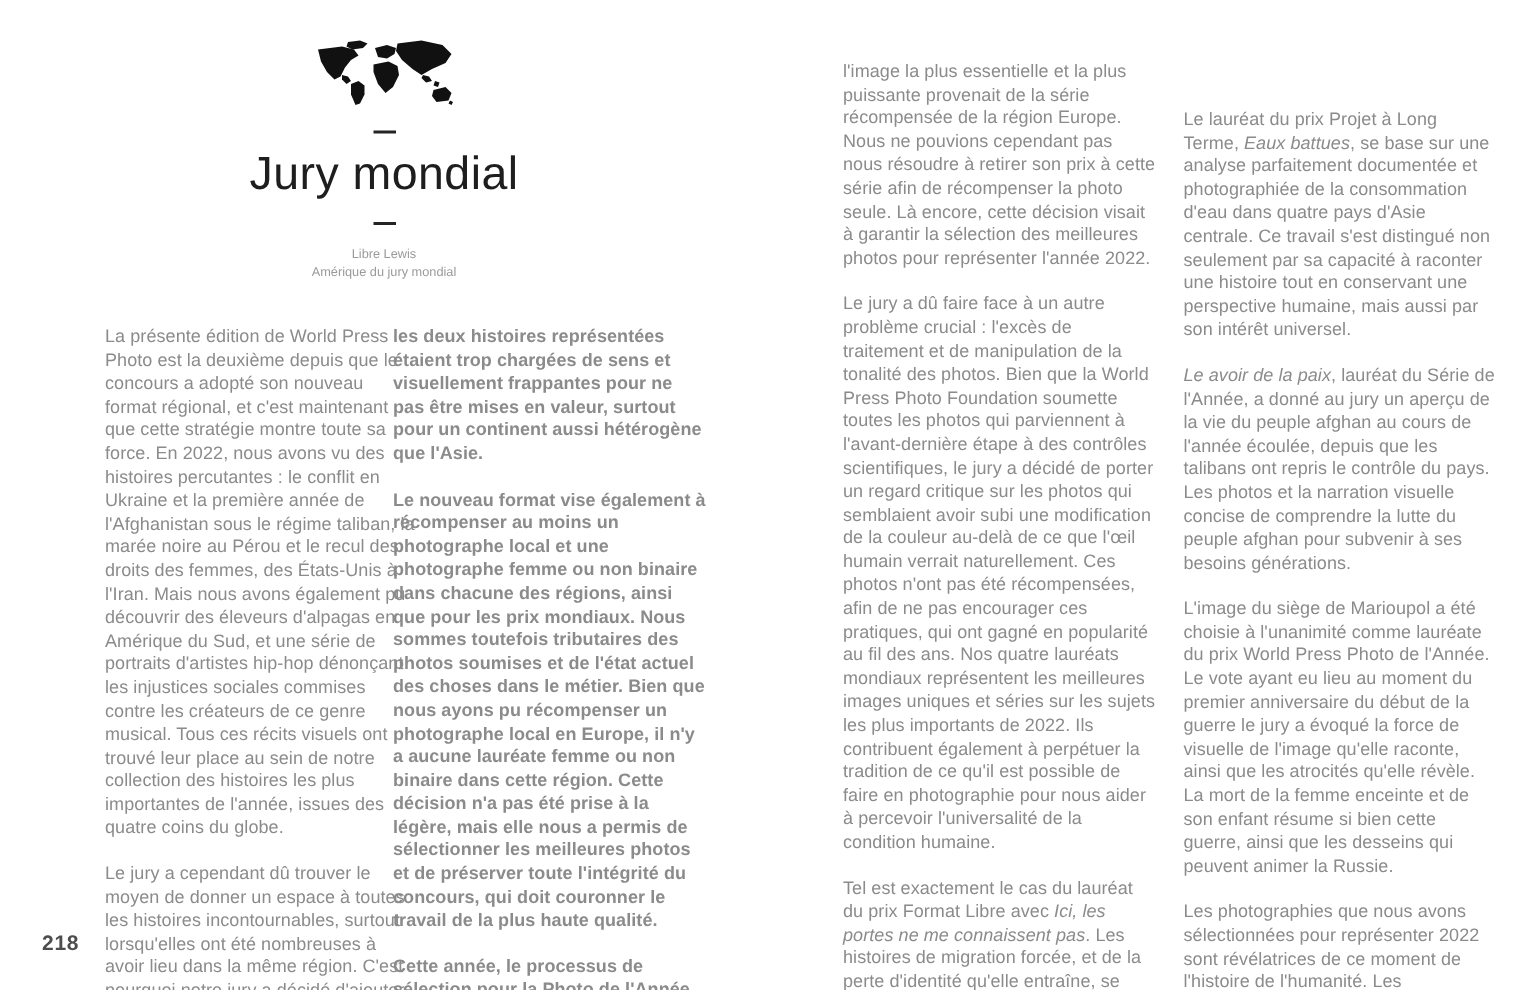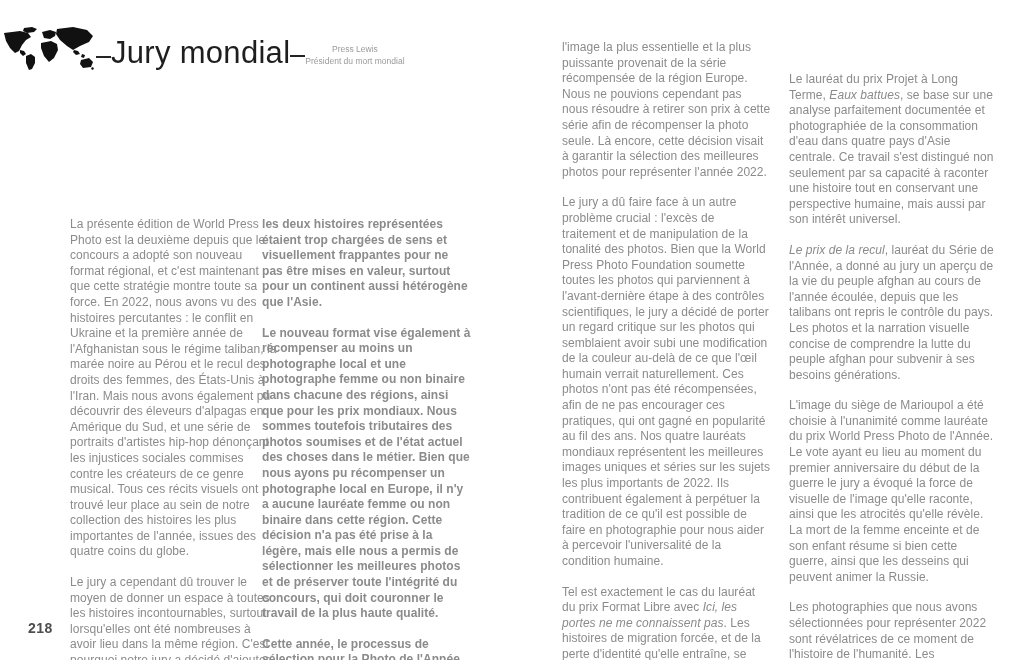--- a/index.html
+++ b/index.html
@@ -8,21 +8,21 @@
     background: #ffffff;
     font-family: "Liberation Sans", sans-serif;
     position: relative;
     overflow: hidden;
   }
   .spread { position: absolute; inset: 0; background: #fff; }
 
   
   .header {
     position: absolute; left: 0; top: 26px; width: 512px;
-    display: flex; flex-direction: row; align-items: center;
+    display: flex; flex-direction: column; align-items: center;
     text-align: center;
   }
   .map-icon svg { display: block; }
   .dash {
     width: 15px; height: 2px; background: #242424;
     border: none; margin: 0;
   }
   .dash1 { margin-top: 17px; }
   .dash2 { margin-top: 15px; }
   .title {
@@ -80,41 +80,41 @@
           <path d="M81,34 l8,-2 4,4 -2,5 -8,1 -3,-4 z"></path>
 
           <path d="M92,41 l2,1 -1,2 -2,-1 z"></path>
         </g>
       </svg>
     </span>
     <hr class="dash dash1">
     <h1 class="title">Jury mondial</h1>
     <hr class="dash dash2">
     <div class="byline">
-      <div>Press Lewis</div>
-      <div>Président du mort mondial</div>
+      <div>Libre Lewis</div>
+      <div>Amérique du jury mondial</div>
     </div>
   </div>
 
   <div class="col" id="col-1">
       <p><span>La présente édition de World Press Photo est la deuxième depuis que le concours a adopté son nouveau format régional, et c'est maintenant que cette stratégie montre toute sa force. En 2022, nous avons vu des histoires percutantes : le conflit en Ukraine et la première année de l'Afghanistan sous le régime taliban, la marée noire au Pérou et le recul des droits des femmes, des États-Unis à l'Iran. Mais nous avons également pu découvrir des éleveurs d'alpagas en Amérique du Sud, et une série de portraits d'artistes hip-hop dénonçant les injustices sociales commises contre les créateurs de ce genre musical. Tous ces récits visuels ont trouvé leur place au sein de notre collection des histoires les plus importantes de l'année, issues des quatre coins du globe.</span></p>
       <p><span>Le jury a cependant dû trouver le moyen de donner un espace à toutes les histoires incontournables, surtout lorsqu'elles ont été nombreuses à avoir lieu dans la même région. C'est pourquoi notre jury a décidé d'ajouter une seconde Mention Honorable en Asie, au lieu d'en décerner une pour la région Amérique du Nord et Centrale. Nous avons en effet estimé que</span></p>
     </div>
   <div class="col" id="col-2">
       <p><span>les deux histoires représentées étaient trop chargées de sens et visuellement frappantes pour ne pas être mises en valeur, surtout pour un continent aussi hétérogène que l'Asie.</span></p>
       <p><span>Le nouveau format vise également à récompenser au moins un photographe local et une photographe femme ou non binaire dans chacune des régions, ainsi que pour les prix mondiaux. Nous sommes toutefois tributaires des photos soumises et de l'état actuel des choses dans le métier. Bien que nous ayons pu récompenser un photographe local en Europe, il n'y a aucune lauréate femme ou non binaire dans cette région. Cette décision n'a pas été prise à la légère, mais elle nous a permis de sélectionner les meilleures photos et de préserver toute l'intégrité du concours, qui doit couronner le travail de la plus haute qualité.</span></p>
       <p><span>Cette année, le processus de sélection pour la Photo de l'Année s'est également écarté des règles. Alors que celles-ci stipulent que la Photo de l'Année doit être choisie parmi les Images Uniques récompensées dans les six régions, le jury a convenu à l'unanimité que</span></p>
     </div>
   <div class="col" id="col-3">
       <p><span>l'image la plus essentielle et la plus puissante provenait de la série récompensée de la région Europe. Nous ne pouvions cependant pas nous résoudre à retirer son prix à cette série afin de récompenser la photo seule. Là encore, cette décision visait à garantir la sélection des meilleures photos pour représenter l'année 2022.</span></p>
       <p><span>Le jury a dû faire face à un autre problème crucial : l'excès de traitement et de manipulation de la tonalité des photos. Bien que la World Press Photo Foundation soumette toutes les photos qui parviennent à l'avant-dernière étape à des contrôles scientifiques, le jury a décidé de porter un regard critique sur les photos qui semblaient avoir subi une modification de la couleur au-delà de ce que l'œil humain verrait naturellement. Ces photos n'ont pas été récompensées, afin de ne pas encourager ces pratiques, qui ont gagné en popularité au fil des ans. Nos quatre lauréats mondiaux représentent les meilleures images uniques et séries sur les sujets les plus importants de 2022. Ils contribuent également à perpétuer la tradition de ce qu'il est possible de faire en photographie pour nous aider à percevoir l'universalité de la condition humaine.</span></p>
       <p><span>Tel est exactement le cas du lauréat du prix Format Libre avec </span><span class="it">Ici, les portes ne me connaissent pas</span><span>. Les histoires de migration forcée, et de la perte d'identité qu'elle entraîne, se multiplient chaque jour davantage à travers le monde. Mais ici, l'histoire atteint des sommets grâce à un site Web fascinant qui permet aux visiteurs de la comprendre au-delà des photos, et offre même un échange interactif avec ses protagonistes.</span></p>
     </div>
   <div class="col" id="col-4">
       <p><span>Le lauréat du prix Projet à Long Terme, </span><span class="it">Eaux battues</span><span>, se base sur une analyse parfaitement documentée et photographiée de la consommation d'eau dans quatre pays d'Asie centrale. Ce travail s'est distingué non seulement par sa capacité à raconter une histoire tout en conservant une perspective humaine, mais aussi par son intérêt universel.</span></p>
-      <p><span class="it">Le prix de la recul</span><span>, lauréat du Série de l'Année, a donné au jury un aperçu de la vie du peuple afghan au cours de l'année écoulée, depuis que les talibans ont repris le contrôle du pays. Les photos et la narration visuelle concise de comprendre la lutte du peuple afghan pour subvenir à ses besoins générations.</span></p>
+      <p><span class="it">Le avoir de la paix</span><span>, lauréat du Série de l'Année, a donné au jury un aperçu de la vie du peuple afghan au cours de l'année écoulée, depuis que les talibans ont repris le contrôle du pays. Les photos et la narration visuelle concise de comprendre la lutte du peuple afghan pour subvenir à ses besoins générations.</span></p>
       <p><span>L'image du siège de Marioupol a été choisie à l'unanimité comme lauréate du prix World Press Photo de l'Année. Le vote ayant eu lieu au moment du premier anniversaire du début de la guerre le jury a évoqué la force de visuelle de l'image qu'elle raconte, ainsi que les atrocités qu'elle révèle. La mort de la femme enceinte et de son enfant résume si bien cette guerre, ainsi que les desseins qui peuvent animer la Russie.</span></p>
       <p><span>Les photographies que nous avons sélectionnées pour représenter 2022 sont révélatrices de ce moment de l'histoire de l'humanité. Les générations futures se pencheront sur ces documents de l'année afin d'étudier le passé et d'en tirer des leçons. Tout au long de ma carrière, la WPP m'a guidé pour comprendre les possibilités de la photographie. Exercer la fonction de président du jury mondial a signifié un honneur immense ; j'espère que nous saurons guider une nouvelle génération.</span></p>
     </div>
 
   <div class="page-number">218</div>
 
 </div>
 
 </body></html>

